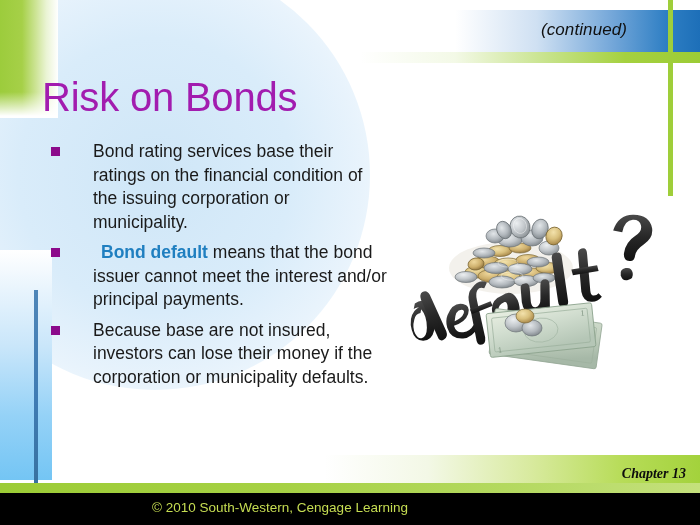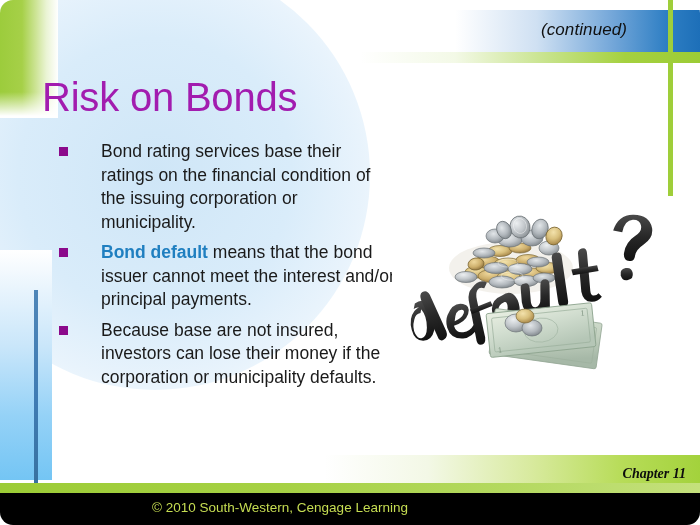--- a/index.html
+++ b/index.html
@@ -11,21 +11,20 @@
   body {
     font-family: "Liberation Sans", sans-serif;
   }
 
   #slide {
     position: relative;
     width: 700px;
     height: 525px;
     overflow: hidden;
     background: #ffffff;
-    border-radius: 13px;
   }
 
   
 
   .bg-radial-circle {
     position: absolute;
     left: -60px;
     top: -40px;
     width: 430px;
     height: 430px;
@@ -133,21 +132,21 @@
     font-weight: normal;
     color: #a21caf;
     letter-spacing: -0.2px;
     white-space: nowrap;
   }
 
   
 
   .bullet-list {
     position: absolute;
-    left: 56px;
+    left: 48px;
     top: 140px;
     width: 340px;
     margin: 0;
     padding: 0;
     list-style: none;
   }
   .bullet-item {
     position: relative;
     padding-left: 45px;
     margin-bottom: 7px;
@@ -159,20 +158,21 @@
     position: absolute;
     left: 3px;
     top: 7px;
     width: 9px;
     height: 9px;
     background: #8b0a8b;
   }
   .kw {
     color: #1f7fc0;
     font-weight: bold;
+    margin-left: 8px;
   }
 
   
 
   .default-image {
     position: absolute;
     left: 392px;
     top: 196px;
     width: 288px;
     height: 182px;
@@ -419,18 +419,18 @@
         </g>
         <g stroke="#7d6836" stroke-width="0.7">
           <ellipse cx="133" cy="120" rx="9" ry="7" fill="url(#coinGoldA)"></ellipse>
         </g>
       </g>
     </svg>
   </div>
 
   <div class="footer-gradient"></div>
   <div class="footer-green-rule"></div>
-  <div class="chapter-label">Chapter 11</div>
+  <div class="chapter-label">Chapter 13</div>
 
   <div class="black-bar"></div>
   <div class="copyright">© 2010 South-Western, Cengage Learning</div>
 
 </div>
 
 </body></html>

